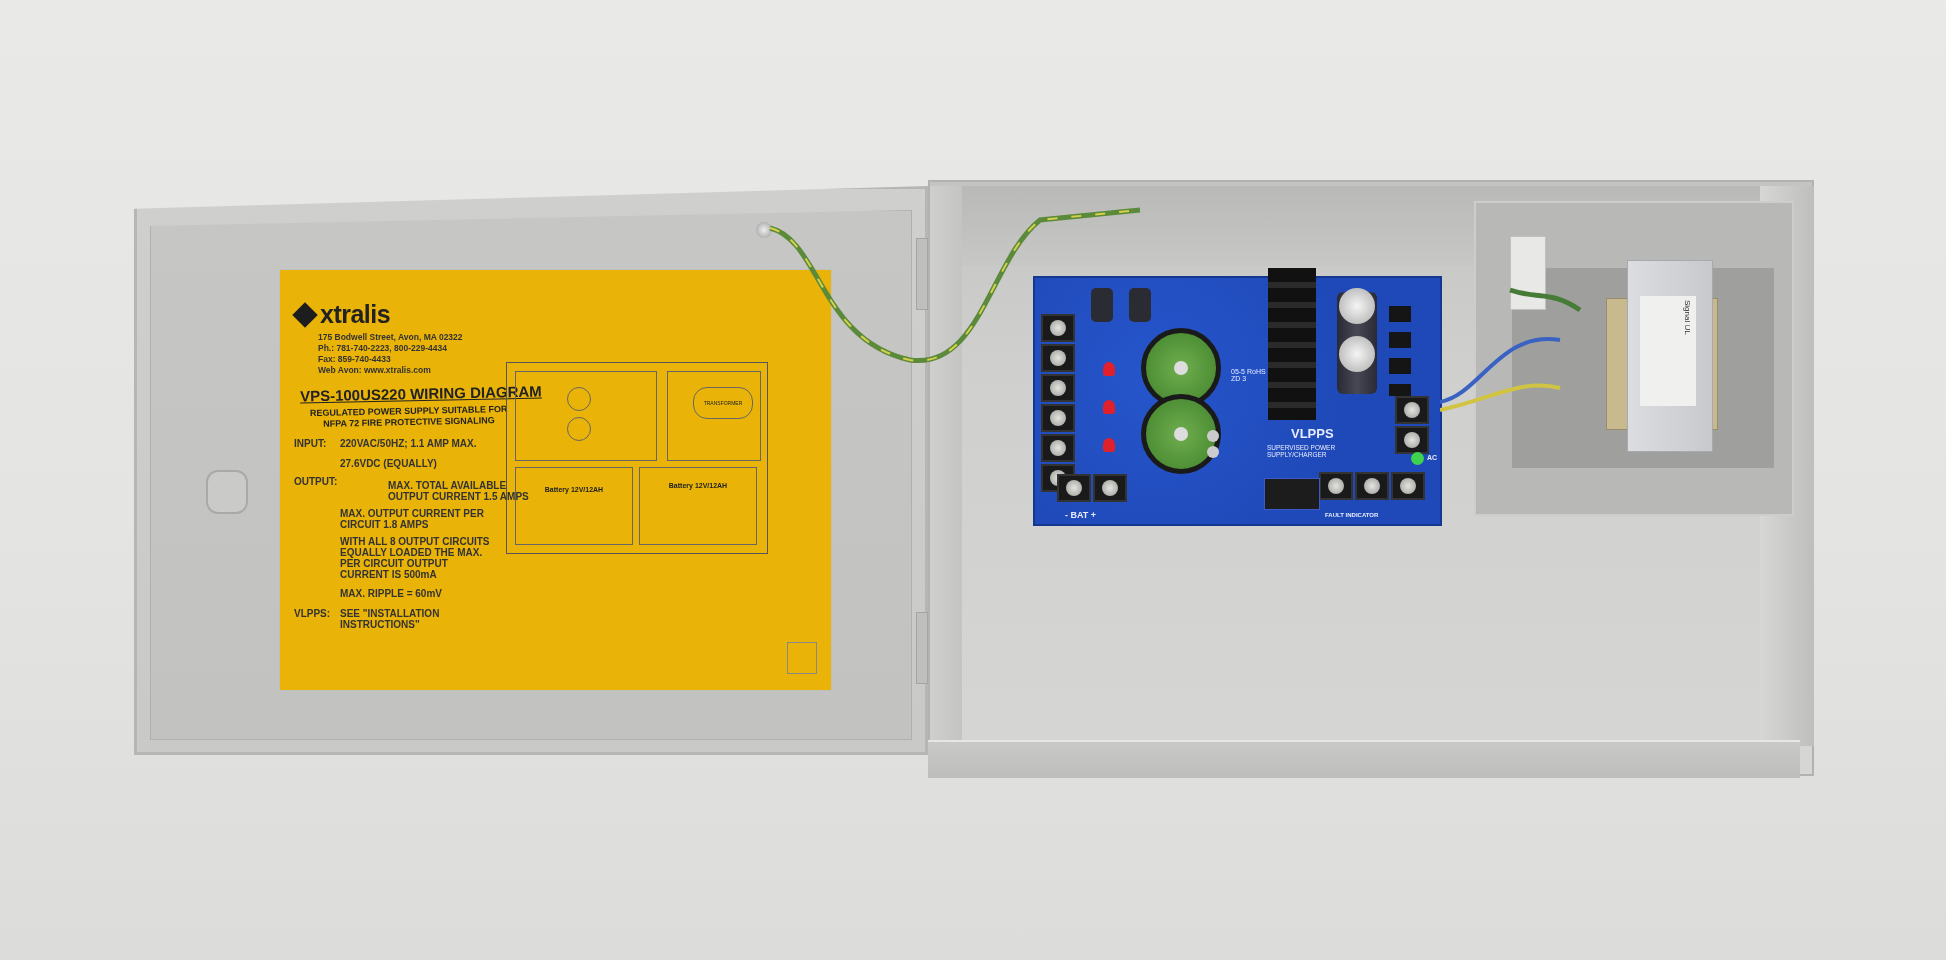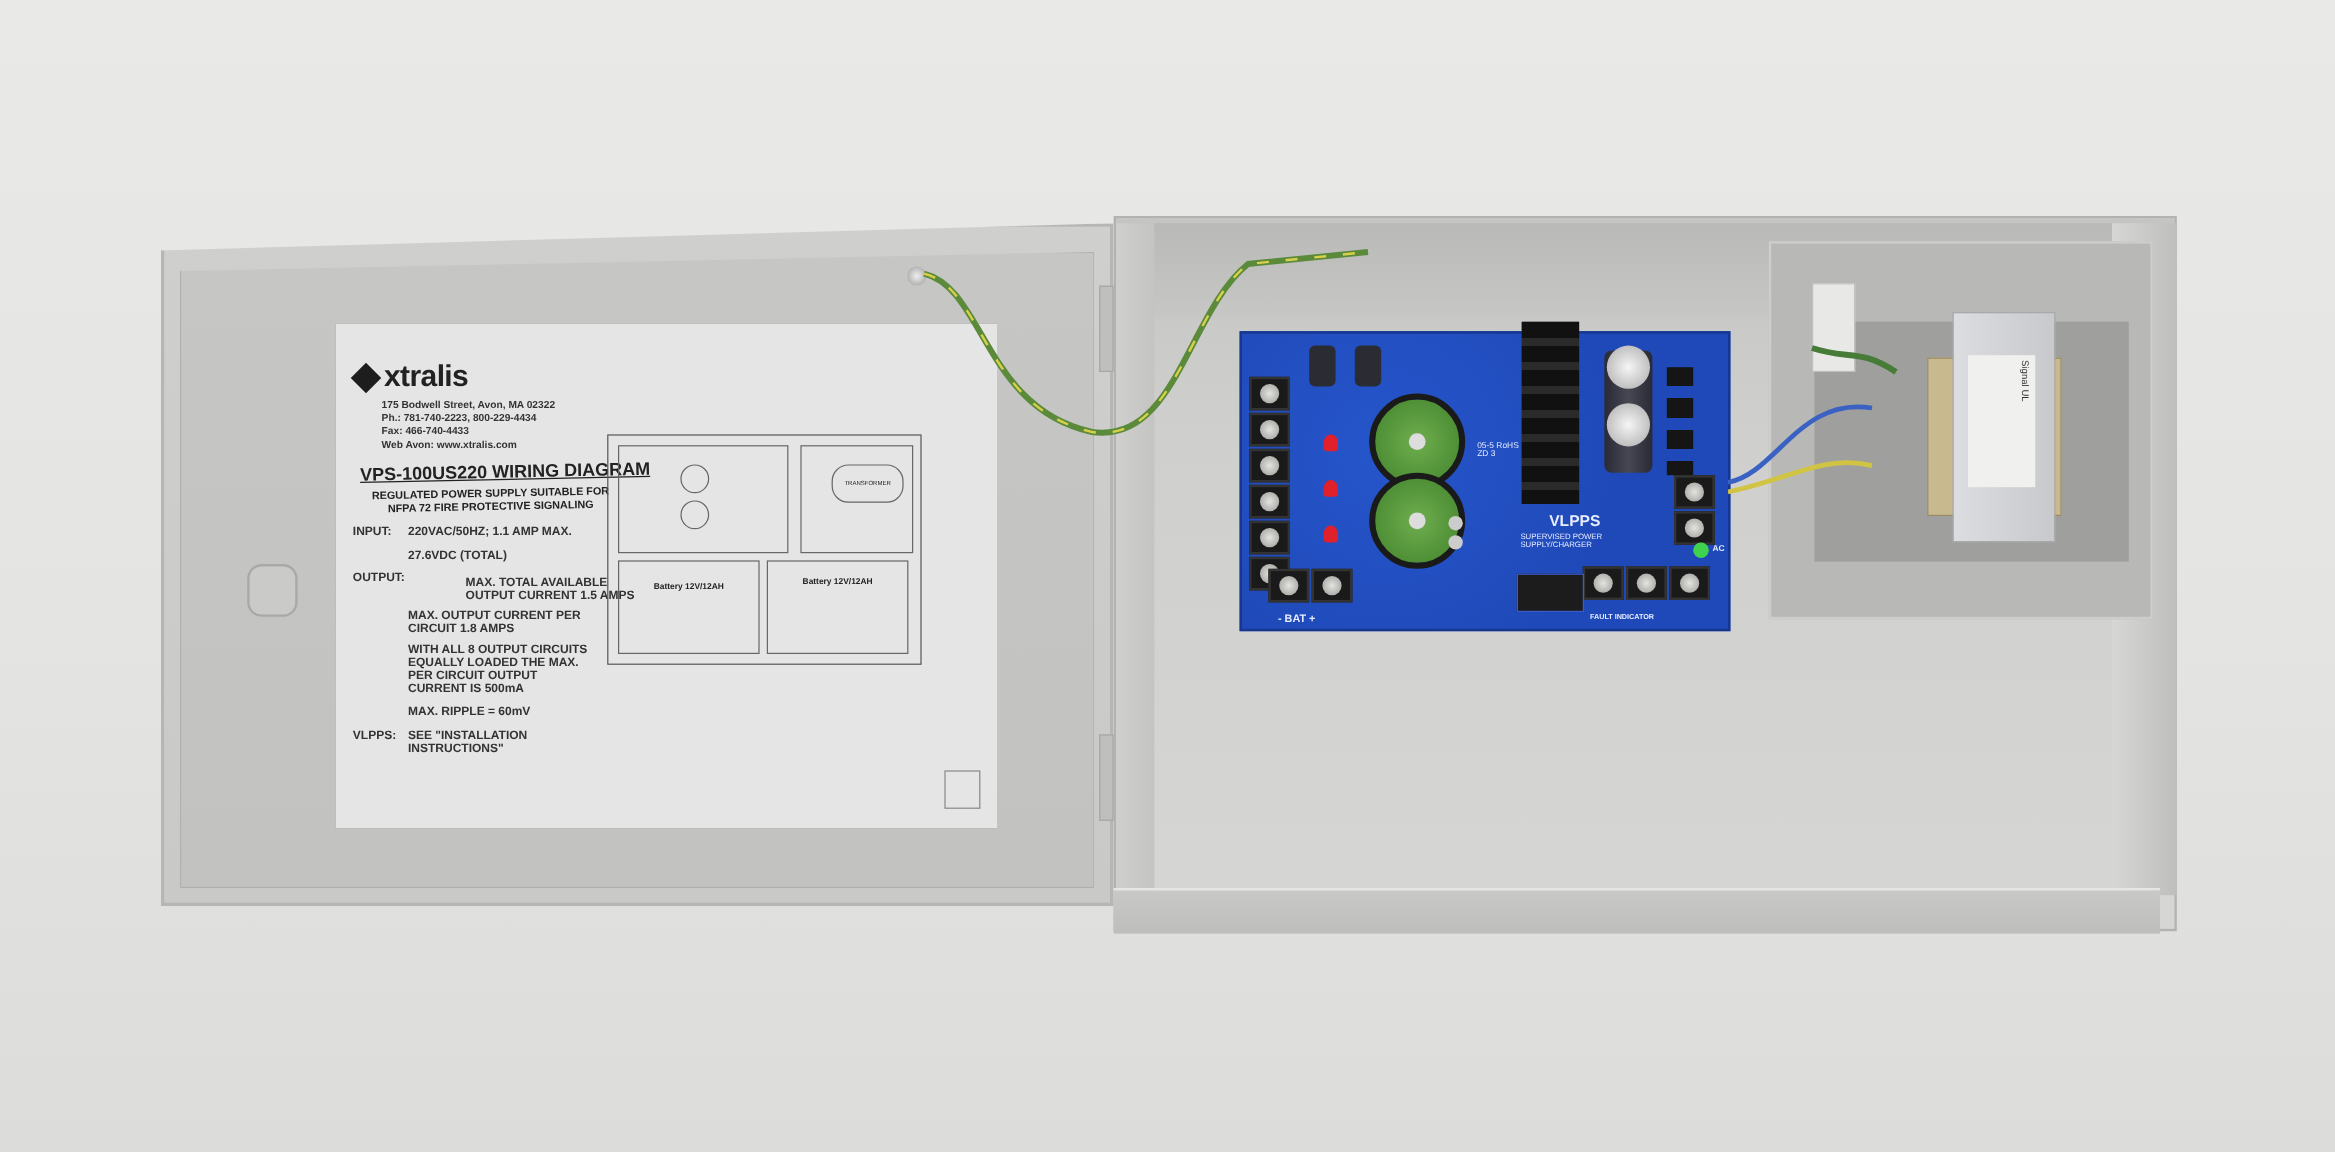--- a/index.html
+++ b/index.html
@@ -12,21 +12,21 @@
     background:linear-gradient(180deg,#cfd0ce 0%,#c9cac8 100%);
     border:3px solid #b6b7b5;box-sizing:border-box;
     clip-path:polygon(0 4%,100% 0,100% 100%,0 100%);}
   .lid-inner{left:150px;top:210px;width:762px;height:530px;
     background:linear-gradient(180deg,#c6c7c5,#c2c3c1);border:1px solid #b0b1af;box-sizing:border-box;
     clip-path:polygon(0 3%,100% 0,100% 100%,0 100%);}
   .knockout{left:206px;top:470px;width:42px;height:44px;border-radius:12px;
     border:2px solid #a9aaa8;background:#cacbc9;box-sizing:border-box;}
   .hinge{width:10px;height:70px;background:#bfc0be;border:1px solid #a5a6a4;}
   
-  .label{left:280px;top:270px;width:551px;height:420px;background:#e5e5e5;
+  .label{left:280px;top:270px;width:551px;height:420px;background:#eab308;
     box-shadow:0 0 1px #aaa;color:#222;}
   .logo{left:16px;top:30px;display:flex;align-items:center;gap:6px;}
   .logo-diamond{width:18px;height:18px;background:#1d1d1d;transform:rotate(45deg);}
   .logo-text{font-size:25px;font-weight:bold;letter-spacing:-0.5px;}
   .addr{left:38px;top:62px;font-size:8.5px;line-height:11px;font-weight:bold;color:#333;}
   .title{left:20px;top:115px;font-size:15px;font-weight:bold;text-decoration:underline;transform:rotate(-1.2deg);}
   .subtitle{left:30px;top:136px;font-size:9px;font-weight:bold;text-align:center;line-height:11px;transform:rotate(-1.2deg);}
   .spec{font-size:10px;font-weight:bold;line-height:11px;color:#333;}
   .diagram{left:226px;top:92px;width:260px;height:190px;border:1px solid #555;}
   .dg-line{position:absolute;border:1px solid #666;}
@@ -76,33 +76,33 @@
 <div class="abs" style="left:756px;top:222px;width:16px;height:16px;border-radius:50%;background:radial-gradient(circle,#eee,#999);"></div>
 
 <div class="abs label">
   <div class="abs logo">
     <span class="logo-diamond"></span>
     <span class="logo-text">xtralis</span>
   </div>
   <div class="abs addr">
     <div>175 Bodwell Street, Avon, MA 02322</div>
     <div>Ph.: 781-740-2223, 800-229-4434</div>
-    <div>Fax: 466-740-4433</div>
+    <div>Fax: 859-740-4433</div>
     <div>Web Avon: www.xtralis.com</div>
   </div>
   <div class="abs title">VPS-100US220 WIRING DIAGRAM</div>
   <div class="abs subtitle">
     <div>REGULATED POWER SUPPLY SUITABLE FOR</div>
     <div>NFPA 72 FIRE PROTECTIVE SIGNALING</div>
   </div>
 
   <div class="abs spec" style="left:14px;top:168px;">INPUT:</div>
   <div class="abs spec" style="left:60px;top:168px;width:160px;">220VAC/50HZ; 1.1 AMP MAX.</div>
   <div class="abs spec" style="left:14px;top:206px;">OUTPUT:</div>
-  <div class="abs spec" style="left:60px;top:188px;width:160px;">27.6VDC (TOTAL)</div>
+  <div class="abs spec" style="left:60px;top:188px;width:160px;">27.6VDC (EQUALLY)</div>
   <div class="abs spec" style="left:60px;top:210px;width:150px;margin-left:48px;">MAX. TOTAL AVAILABLE OUTPUT CURRENT 1.5 AMPS</div>
   <div class="abs spec" style="left:60px;top:238px;width:150px;">MAX. OUTPUT CURRENT PER CIRCUIT 1.8 AMPS</div>
   <div class="abs spec" style="left:60px;top:266px;width:150px;">WITH ALL 8 OUTPUT CIRCUITS EQUALLY LOADED THE MAX. PER CIRCUIT OUTPUT CURRENT IS 500mA</div>
   <div class="abs spec" style="left:60px;top:318px;width:150px;">MAX. RIPPLE = 60mV</div>
   <div class="abs spec" style="left:14px;top:338px;">VLPPS:</div>
   <div class="abs spec" style="left:60px;top:338px;width:170px;">SEE "INSTALLATION INSTRUCTIONS"</div>
 
   <div class="abs diagram">
     <div class="dg-line" style="left:8px;top:8px;width:140px;height:88px;"></div>
     <div class="dg-line" style="left:160px;top:8px;width:92px;height:88px;"></div>

